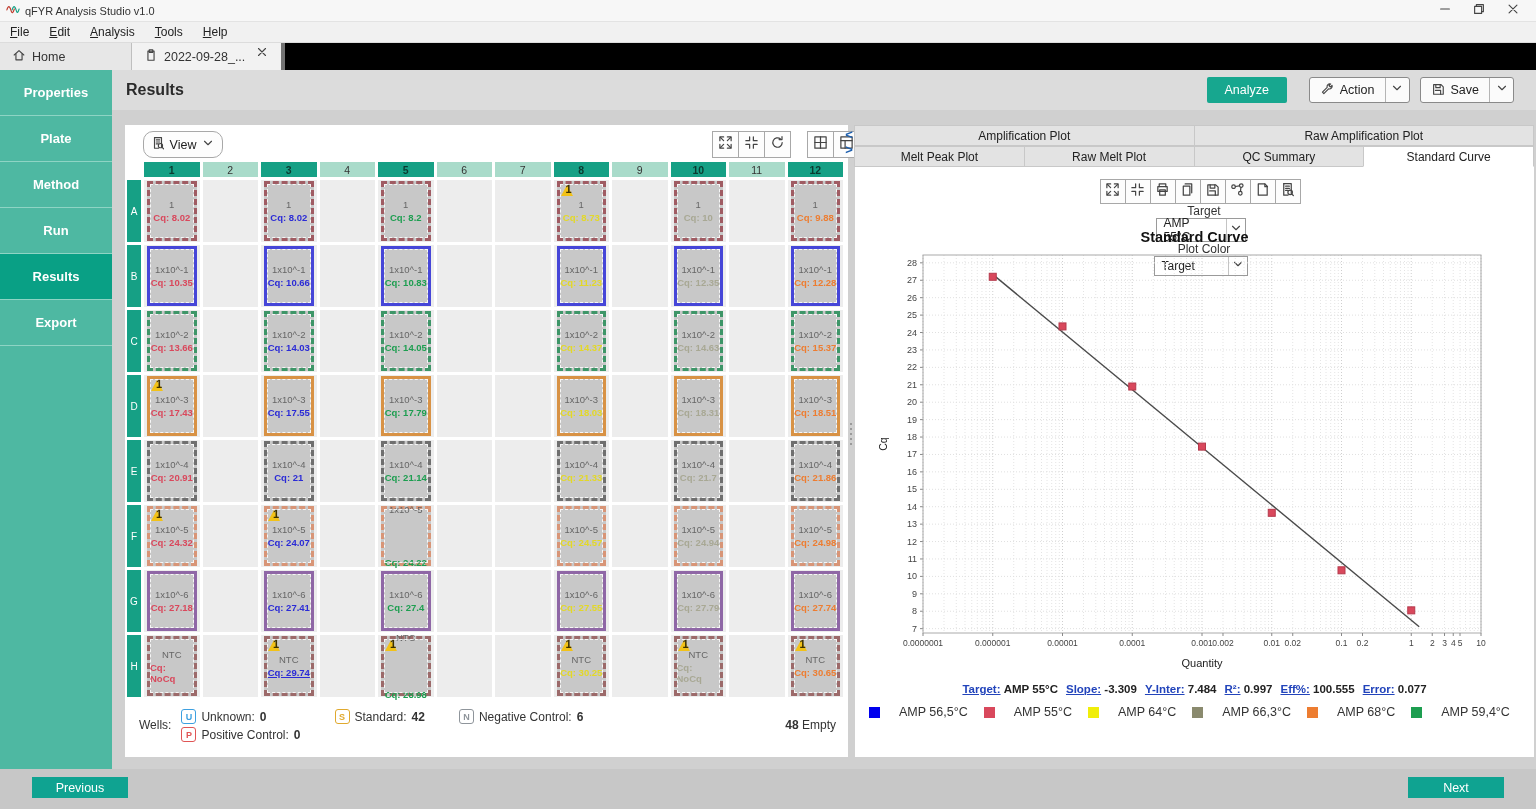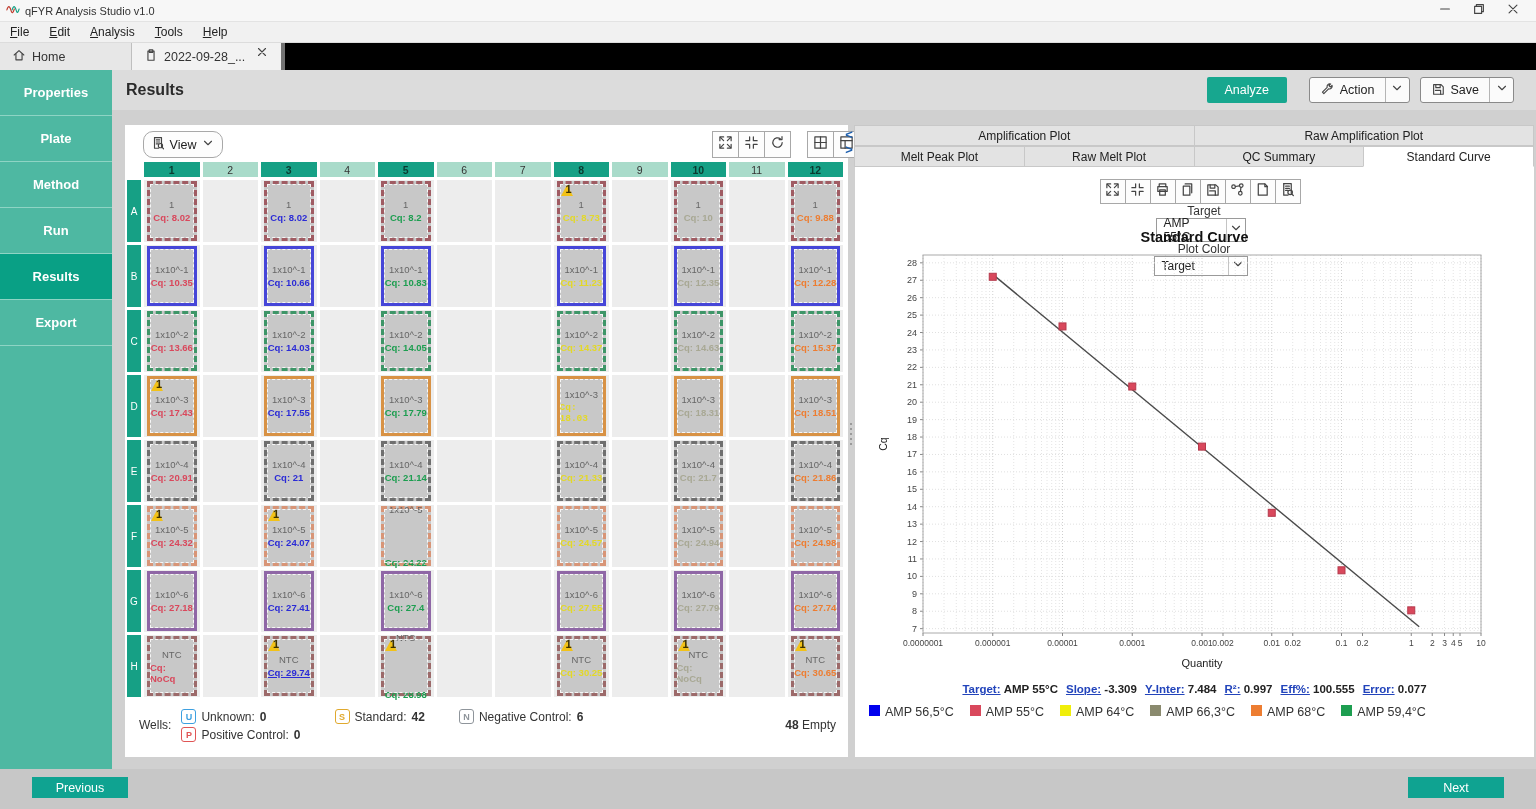--- a/index.html
+++ b/index.html
@@ -69,21 +69,21 @@
   .rp-lbl { font-size:12px; color:#333; margin:0 5px 0 12px; }
   .sel { height:24px; border:1px solid #9a9a9a; background:#fff; display:flex; align-items:center; }
   .sel-text { flex:1; padding:0 7px; font-size:12px; color:#222; }
   .sel-chev { width:19px; height:100%; display:flex; align-items:center; justify-content:center; border-left:1px solid #c4c4c4; }
   .chart-title { text-align:center; font-size:14.5px; font-weight:bold; color:#111; margin-top:26px; }
   .chart-wrap { margin:2px auto 0; width:640px; }
   .stats-row { display:flex; justify-content:center; gap:8px; font-size:11.5px; margin-top:4px; }
   .stat-lbl { color:#2244bb; font-weight:bold; text-decoration:underline; }
   .stat-val { color:#222; font-weight:bold; }
   .legend-row { display:flex; gap:16px; margin:10px 0 0 14px; font-size:12.5px; color:#333; align-items:center; }
-  .legend-item { display:flex; gap:5px; }
+  .legend-item { display:flex; align-items:center; gap:19px; }
   .legend-swatch { width:11px; height:11px; display:inline-block; }
 
   
   .split-chevs { position:absolute; left:843px; top:127px; width:12px; color:#1d5fae; font-weight:bold; font-size:13px; line-height:15px; text-align:center; }
   .split-dots { position:absolute; left:850px; top:420px; }
   .split-dots i { display:block; width:2px; height:2px; background:#8a8a8a; border-radius:50%; margin:3px 0; }
 
   
   .footerbar { position:absolute; left:0; right:0; bottom:0; height:40px; background:#c7c7c7; }
   .nav-btn { position:absolute; top:8px; width:96px; height:21px; background:#0fa391; color:#fff; font-size:12.5px; border:none; display:flex; align-items:center; justify-content:center; }
@@ -404,21 +404,21 @@
         <div class="well" style="border-color: rgb(216, 146, 69); border-style: solid;">
           <div class="sample">1x10^-3</div>
           <div class="cq" style="color: rgb(29, 158, 80);">Cq: 17.79</div>
         </div>
       </div>
       <div class="cell"></div>
       <div class="cell"></div>
       <div class="cell">
         <div class="well" style="border-color: rgb(216, 146, 69); border-style: solid;">
           <div class="sample">1x10^-3</div>
-          <div class="cq" style="color: rgb(227, 216, 39); font-family: Liberation Mono, monospace;">Cq: 18.03</div>
+          <div class="cq" style="color: rgb(227, 216, 39);">Cq: 18.03</div>
         </div>
       </div>
       <div class="cell"></div>
       <div class="cell">
         <div class="well" style="border-color: rgb(216, 146, 69); border-style: solid;">
           <div class="sample">1x10^-3</div>
           <div class="cq" style="color: rgb(168, 168, 148);">Cq: 18.31</div>
         </div>
       </div>
       <div class="cell"></div>

